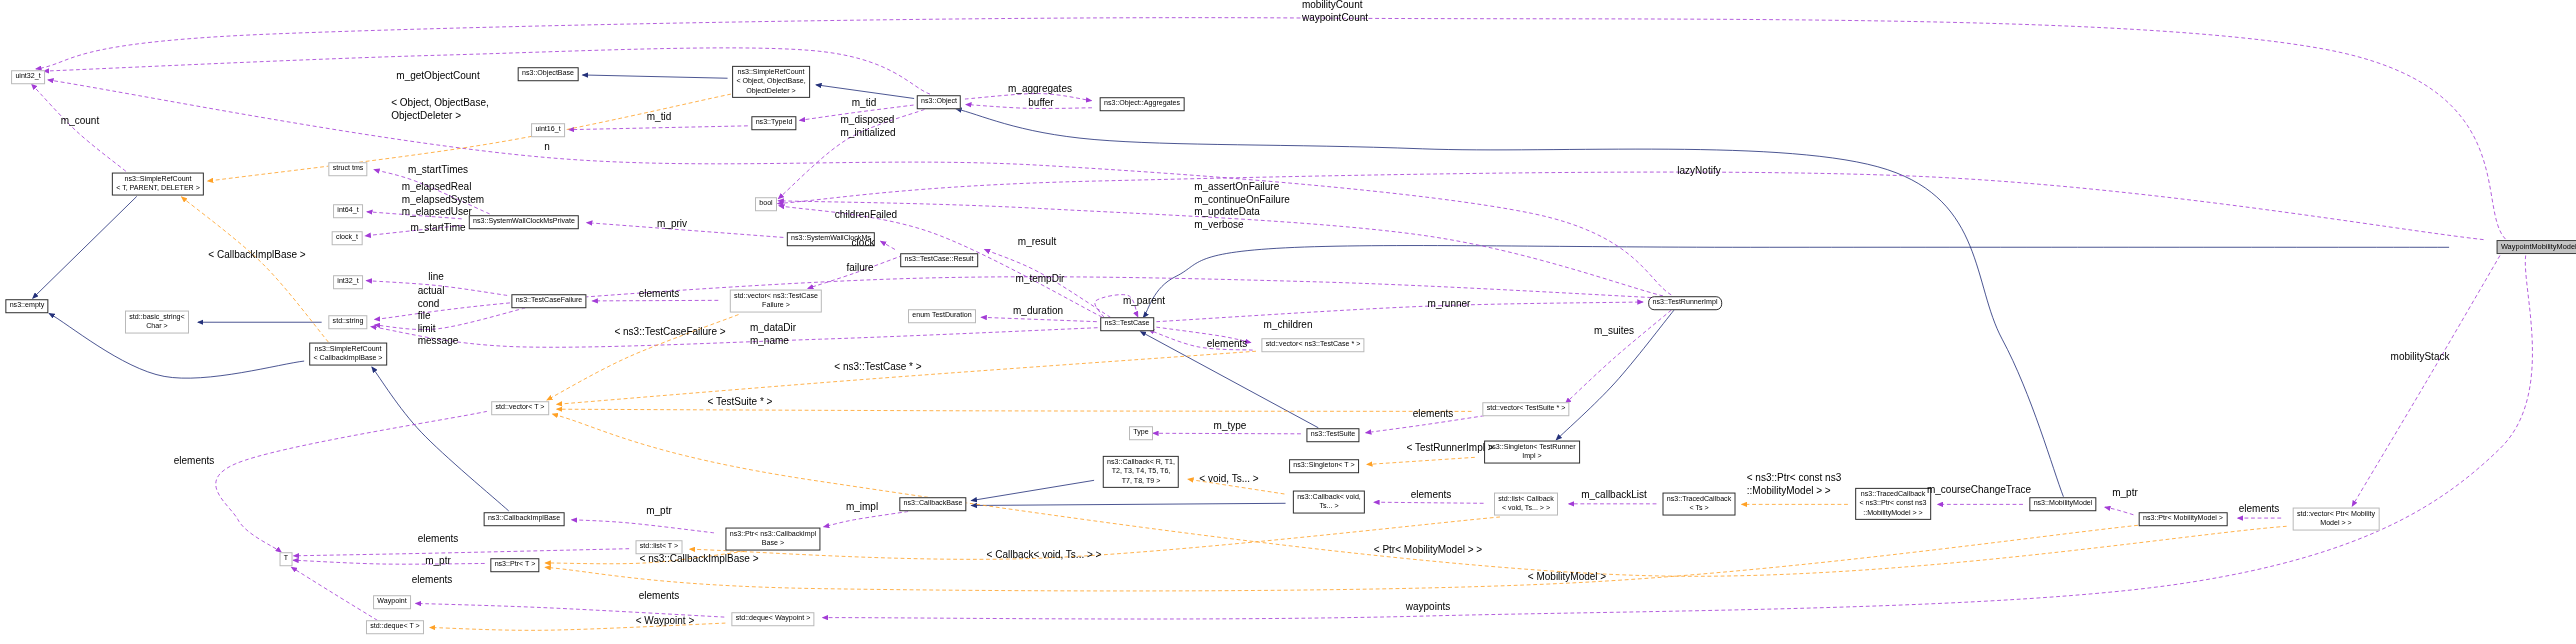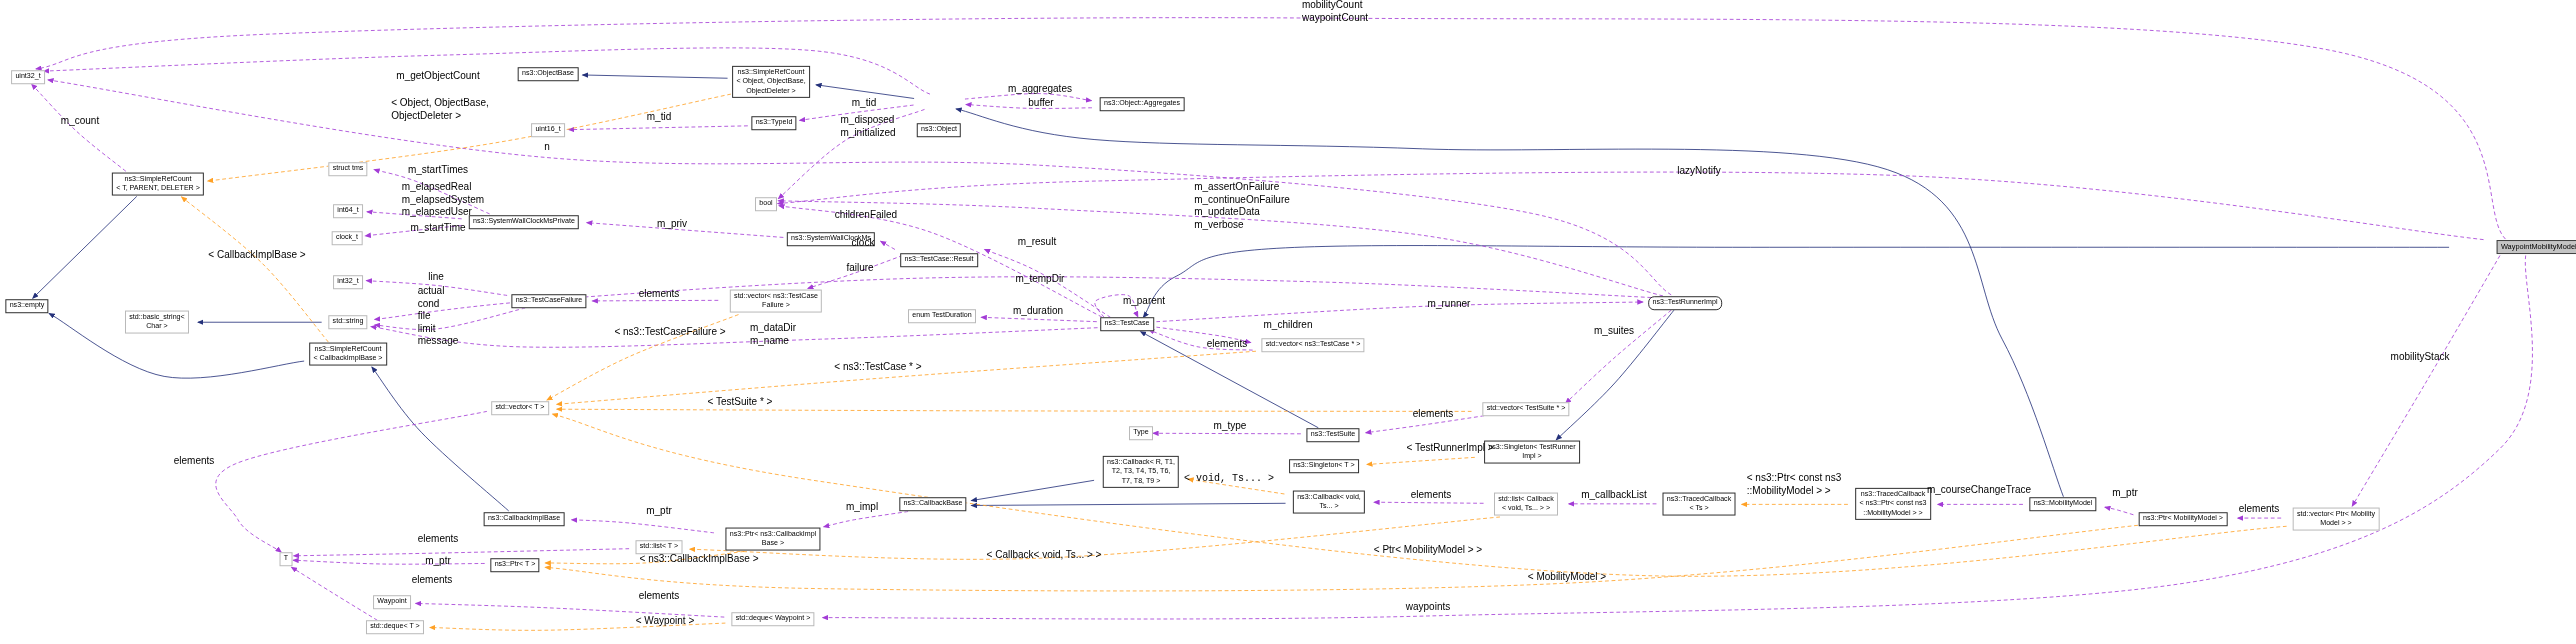--- a/index.html
+++ b/index.html
@@ -161,21 +161,21 @@
     <div class="edge-label" style="left: 438px; top: 561px;">m_ptr</div>
     <div class="edge-label" style="left: 432px; top: 580px;">elements</div>
     <div class="edge-label" style="left: 194px; top: 461px;">elements</div>
     <div class="edge-label" style="left: 659px; top: 596px;">elements</div>
     <div class="edge-label" style="left: 1040px; top: 89px;">m_aggregates</div>
     <div class="edge-label" style="left: 1041px; top: 103px;">buffer</div>
     <div class="edge-label" style="left: 440px; top: 109px;">&lt; Object, ObjectBase,
 ObjectDeleter &gt;</div>
     <div class="edge-label" style="left: 257px; top: 255px;">&lt; CallbackImplBase &gt;</div>
     <div class="edge-label" style="left: 1450px; top: 448px;">&lt; TestRunnerImpl &gt;</div>
-    <div class="edge-label" style="left: 1229px; top: 479px; font-family: Liberation Mono, monospace;">&lt; void, Ts... &gt;</div>
+    <div class="edge-label" style="left: 1229px; top: 479px;">&lt; void, Ts... &gt;</div>
     <div class="edge-label" style="left: 1794px; top: 484px;">&lt; ns3::Ptr&lt; const ns3
 ::MobilityModel &gt; &gt;</div>
     <div class="edge-label" style="left: 670px; top: 332px;">&lt; ns3::TestCaseFailure &gt;</div>
     <div class="edge-label" style="left: 878px; top: 367px;">&lt; ns3::TestCase * &gt;</div>
     <div class="edge-label" style="left: 740px; top: 402px;">&lt; TestSuite * &gt;</div>
     <div class="edge-label" style="left: 1428px; top: 550px;">&lt; Ptr&lt; MobilityModel &gt; &gt;</div>
     <div class="edge-label" style="left: 1567px; top: 577px;">&lt; MobilityModel &gt;</div>
     <div class="edge-label" style="left: 699px; top: 559px;">&lt; ns3::CallbackImplBase &gt;</div>
     <div class="edge-label" style="left: 1044px; top: 555px;">&lt; Callback&lt; void, Ts... &gt; &gt;</div>
     <div class="edge-label" style="left: 665px; top: 621px;">&lt; Waypoint &gt;</div>
@@ -192,21 +192,21 @@
     <div class="node" style="left: 348px; top: 211px;">int64_t</div>
     <div class="node" style="left: 347px; top: 238px;">clock_t</div>
     <div class="node" style="left: 348px; top: 282px;">int32_t</div>
     <div class="node c" style="left: 524px; top: 222px;">ns3::SystemWallClockMsPrivate</div>
     <div class="node c" style="left: 548px; top: 74px;">ns3::ObjectBase</div>
     <div class="node c" style="left: 771px; top: 82px;">ns3::SimpleRefCount
 &lt; Object, ObjectBase,
 ObjectDeleter &gt;</div>
     <div class="node" style="left: 548px; top: 130px;">uint16_t</div>
     <div class="node c" style="left: 774px; top: 123px;">ns3::TypeId</div>
-    <div class="node c" style="left: 939px; top: 102px; margin-top: 28px;">ns3::Object</div>
+    <div class="node c" style="left: 939px; top: 102px;">ns3::Object</div>
     <div class="node c" style="left: 1142px; top: 104px;">ns3::Object::Aggregates</div>
     <div class="node" style="left: 766px; top: 204px;">bool</div>
     <div class="node c" style="left: 831px; top: 239px;">ns3::SystemWallClockMs</div>
     <div class="node c" style="left: 939px; top: 248px; margin-top: 12px;">ns3::TestCase::Result</div>
     <div class="node c" style="left: 549px; top: 301px;">ns3::TestCaseFailure</div>
     <div class="node" style="left: 776px; top: 301px;">std::vector&lt; ns3::TestCase
 Failure &gt;</div>
     <div class="node" style="left: 942px; top: 316px;">enum TestDuration</div>
     <div class="node c" style="left: 1127px; top: 324px;">ns3::TestCase</div>
     <div class="node" style="left: 1313px; top: 345px;">std::vector&lt; ns3::TestCase * &gt;</div>

